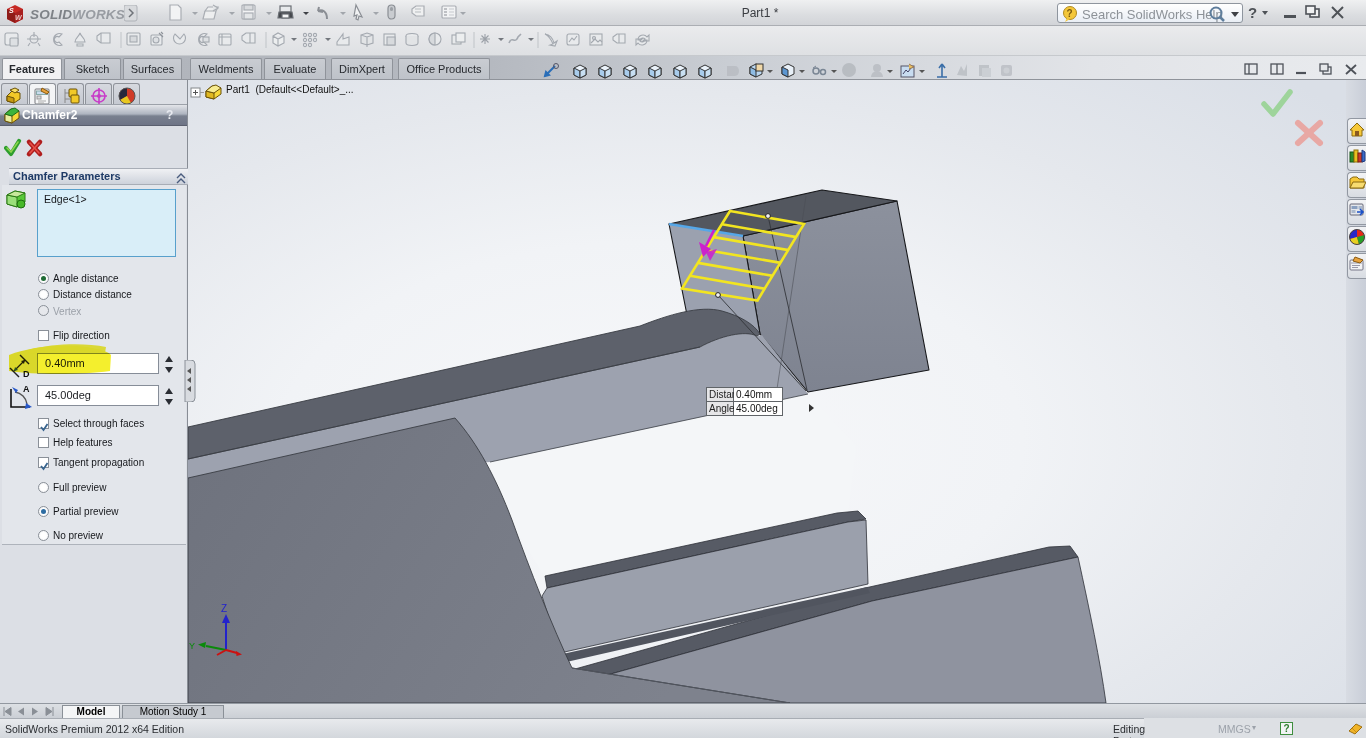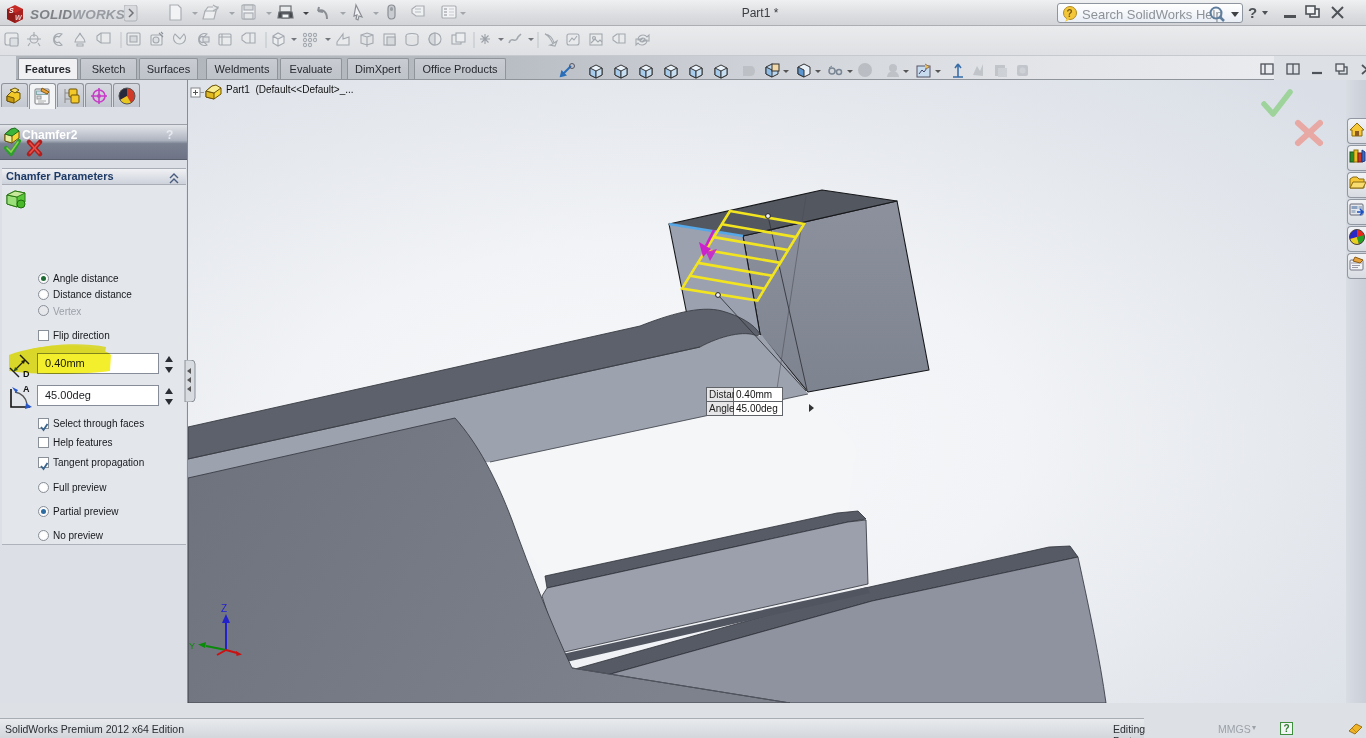--- a/index.html
+++ b/index.html
@@ -6,31 +6,31 @@
 .abs{position:absolute}
 #page{position:relative;width:1366px;height:738px}
 
 #titlebar{position:absolute;left:0;top:0;width:1366px;height:26px;background:linear-gradient(#EFF0F1,#DBDDE0 60%,#D2D4D8);border-bottom:1px solid #ABAEB3}
 #parttitle{position:absolute;left:700px;top:6px;width:120px;text-align:center;font-size:12px;color:#3A3D42}
 #searchbox{position:absolute;left:1057px;top:3px;width:186px;height:20px;background:linear-gradient(#FFFFFF,#E9EEF5);border:1px solid #8E959E;border-radius:3px}
 #searchbox .stext{position:absolute;left:24px;top:3px;font-size:13px;color:#8D9298}
 
 #toolbar2{position:absolute;left:0;top:26px;width:1366px;height:30px;background:linear-gradient(#EAEBED,#DEE0E3);border-bottom:1px solid #C6C9CD}
 
-#tabrow{position:absolute;left:16px;top:56px;width:1258px;height:24px;background:linear-gradient(90deg,#AFB3BA 0%,#B5B9C0 36%,#CBCFD5 55%,#E2E4E8 80%,#E9EBEE 100%);border-bottom:1px solid #8F939A}
+#tabrow{position:absolute;left:0;top:56px;width:1366px;height:24px;background:linear-gradient(90deg,#AFB3BA 0%,#B5B9C0 36%,#CBCFD5 55%,#E2E4E8 80%,#E9EBEE 100%);border-bottom:1px solid #8F939A}
 .ctab{position:absolute;top:2px;height:21px;font-size:11px;color:#26292E;text-align:center;line-height:20px;background:linear-gradient(#C9CCD2,#BEC2C9);border:1px solid #8F939A;border-bottom:none;border-radius:2px 2px 0 0}
 .ctab.active{background:#F1F1F3;font-weight:bold}
 
 #panel{position:absolute;left:0;top:80px;width:188px;height:623px;background:#DCDFE5;border-right:1px solid #888D95}
 .ptab{position:absolute;top:3px;width:27px;height:24px;background:linear-gradient(#D6D9DF,#C3C7CF);border:1px solid #8F939A;border-bottom:none;border-radius:3px 3px 0 0}
 .ptab.active{background:#F3F4F6;height:26px}
-#pmheader{position:absolute;left:0px;top:44px;width:187px;height:36px;background:linear-gradient(#E3E5E9 0%,#AEB4C0 45%,#79808f 55%,#6E7486 100%);border-top:1px solid #9CA1A9;border-bottom:1px solid #5A5F6E}
+#pmheader{position:absolute;left:0px;top:24px;width:187px;height:22px;background:linear-gradient(#E3E5E9 0%,#AEB4C0 45%,#79808f 55%,#6E7486 100%);border-top:1px solid #9CA1A9;border-bottom:1px solid #5A5F6E}
 #pmheader .t{position:absolute;left:22px;top:3px;color:#fff;font-weight:bold;font-size:12px}
 #pmheader .q{position:absolute;left:166px;top:3px;color:#E8EAF0;font-weight:bold;font-size:12px}
-#grouphdr{position:absolute;left:2px;top:88px;width:184px;height:17px;background:linear-gradient(#F0F1F4,#CDD2DB);border:1px solid #A8ADB6;border-left:none;border-right:none}
+#grouphdr{position:absolute;left:9px;top:88px;width:184px;height:17px;background:linear-gradient(#F0F1F4,#CDD2DB);border:1px solid #A8ADB6;border-left:none;border-right:none}
 #grouphdr .t{position:absolute;left:4px;top:1px;font-size:11px;font-weight:bold;color:#1E3A66}
 #groupbody{position:absolute;left:2px;top:105px;width:184px;height:360px;background:#E3E6EB;border-bottom:1px solid #AEB3BB}
 .seltext{font-size:10.5px;color:#16181C}
 .lbl{position:absolute;font-size:10px;color:#16181C;white-space:nowrap}
 .lbl.dis{color:#9BA0A8}
 .radio{position:absolute;width:11px;height:11px;border-radius:50%;background:radial-gradient(#FFFFFF 40%,#EDEFF2);border:1px solid #8A9098}
 .radio .dot{position:absolute;left:2px;top:2px;width:5px;height:5px;border-radius:50%;background:#1F6B35}
 .chk{position:absolute;width:11px;height:11px;background:#fff;border:1px solid #8A9098}
 .field{position:absolute;left:37px;width:122px;height:21px;background:#fff;border:1px solid #868D98}
 .field .v{position:absolute;left:7px;top:3px;font-size:11px;color:#1A1C20}
@@ -413,20 +413,23 @@
           <path d="M2,6 l4,-4 4,4 M2,11 l4,-4 4,4" fill="none" stroke="#4A5C7E" stroke-width="1.4"></path>
         </svg>
  </div>
  <div id="groupbody"></div>
  <svg class="abs" style="left:4px;top:108px" width="26" height="24" viewBox="0 0 26 24">
         <polygon points="3,7 11,3 21,5 21,14 13,19 3,16" fill="#58C838" stroke="#2A7A14"></polygon>
         <polygon points="3,7 13,9 13,19 3,16" fill="#9ADF7A" stroke="#2A7A14"></polygon>
         <polygon points="11,3 21,5 13,9 3,7" fill="#C8E89C" stroke="#2A7A14"></polygon>
         <circle cx="17" cy="16" r="4" fill="#48B828" stroke="#1E6E10"></circle>
       </svg>
+ <div class="abs" style="left:37px;top:109px;width:139px;height:68px;background:#D9EEF8;border:1px solid #58A0CC">
+  <span class="seltext" style="position:absolute;left:6px;top:3px">Edge&lt;1&gt;</span>
+ </div>
  <div class="radio" style="left:38px;top:193px">
         <div class="dot"></div>
       </div>
       <span class="lbl" style="left:53px;top:193px">Angle distance</span>
  <div class="radio" style="left:38px;top:209px"></div>
       <span class="lbl" style="left:53px;top:209px">Distance distance</span>
  <div class="radio" style="left:38px;top:225px;background:#E6E8EC"></div>
       <span class="lbl dis" style="left:53px;top:226px">Vertex</span>
  <div class="chk" style="left:38px;top:250px"></div>
       <span class="lbl" style="left:53px;top:250px">Flip direction</span>
@@ -631,20 +634,32 @@
           <path d="M8,8 L10,15.3 A7.5,7.5 0 0 0 15.3,6 z" fill="#28A028"></path>
           <circle cx="8" cy="8" r="7.5" fill="none" stroke="#444"></circle>
         </g>
   <g transform="translate(1,136)">
           <rect x="1" y="4" width="13" height="10" rx="1" fill="#F2F3F5" stroke="#778"></rect>
           <path d="M2,7 h11 M3,9.5 h8 M3,11.5 h6" stroke="#99A"></path>
           <path d="M6,1 l8,3 -3,3 -7,-2 z" fill="#E8A23C" stroke="#8A5A10"></path>
         </g>
  </svg>
 </div>
+<div id="modeltabs">
+ <svg class="abs" style="left:2px;top:2px" width="58" height="11" viewBox="0 0 58 11">
+  <g fill="#8A8F96">
+          <path d="M2,1 v9 M3,5.5 l6,-4 v8 z" stroke="#8A8F96"></path>
+          <path d="M16,5.5 l6,-4 v8 z"></path>
+          <path d="M30,1.5 l6,4 -6,4 z"></path>
+          <path d="M44,1.5 l6,4 -6,4 z M51,1 v9" stroke="#8A8F96"></path>
+        </g>
+ </svg>
+ <div class="mt" style="left:62px;width:58px;background:#F4F5F6;font-weight:bold">Model</div>
+ <div class="mt" style="left:122px;width:102px;background:#C6CAD0">Motion Study 1</div>
+</div>
 <div id="statusbar">
  <span class="abs" style="left:5px;top:4px">SolidWorks Premium 2012 x64 Edition</span>
  <span class="abs" style="left:1113px;top:4px">Editing Part</span>
  <span class="abs" style="left:1218px;top:4px;color:#9CA2AA">MMGS</span>
       <span class="abs" style="left:1252px;top:4px;color:#9CA2AA;font-size:8px">▾</span>
  <span class="abs" style="left:1280px;top:3px;width:13px;height:13px;background:#F2F4F5;border:1px solid #3E8E3E;color:#2E7E2E;font-size:10px;font-weight:bold;text-align:center;line-height:12px">?</span>
  <svg class="abs" style="left:1348px;top:3px" width="15" height="14">
         <path d="M1,9 L8,2 L14,5 L7,12 Z" fill="#F0B428" stroke="#A07010"></path>
         <path d="M4,6 l4,4" stroke="#C88E18"></path>
       </svg>

